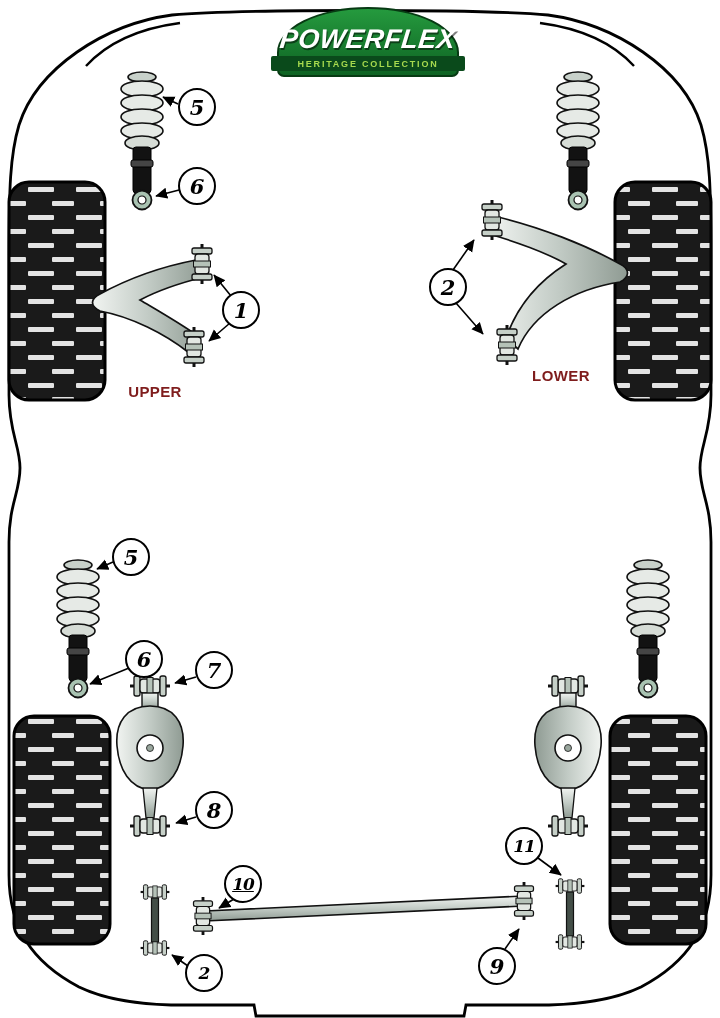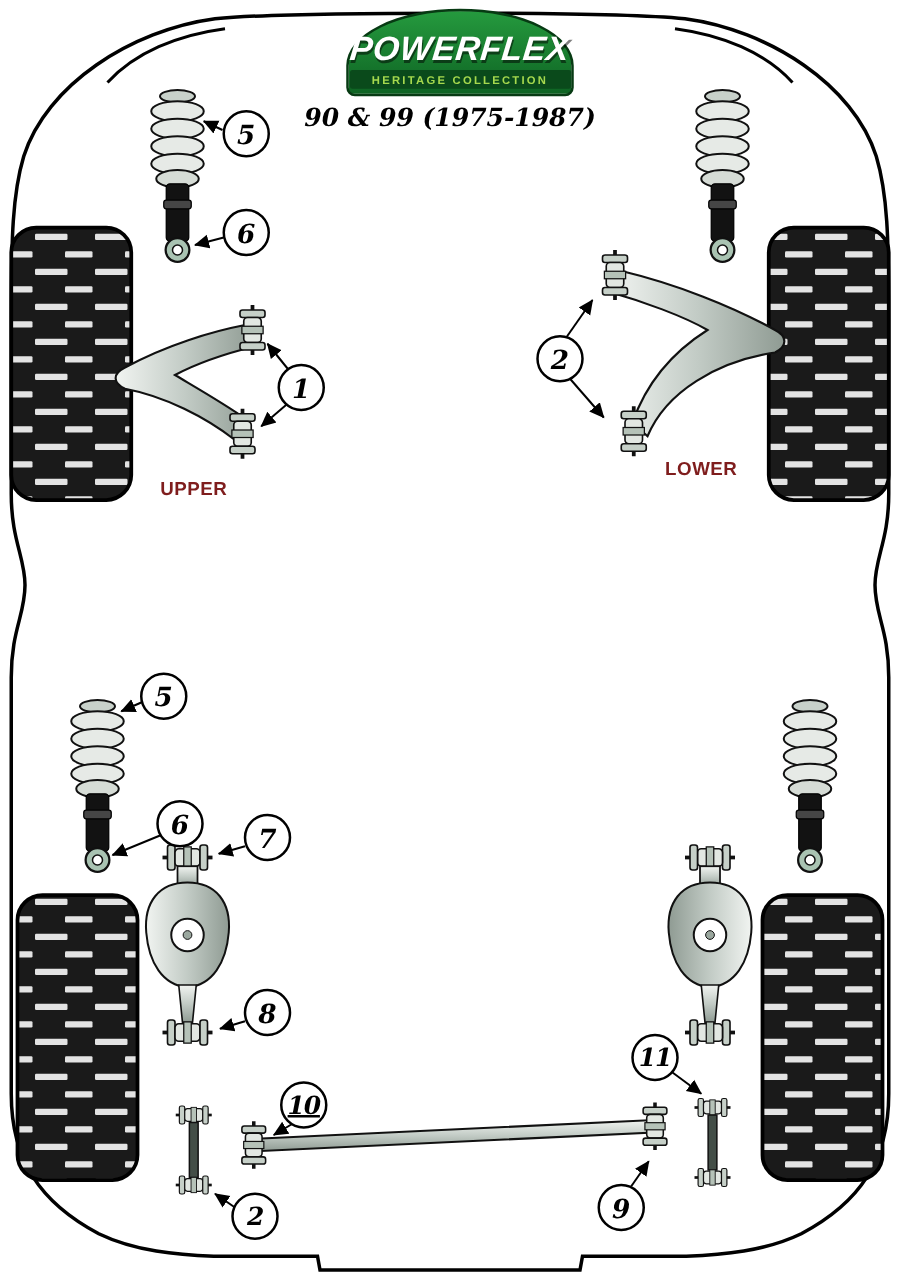--- a/index.html
+++ b/index.html
@@ -11,37 +11,37 @@
   
   .logo { position:absolute; left:277px; top:7px; width:182px; height:70px; z-index:4;
           background:linear-gradient(#259a3e,#0e6323);
           border:2.5px solid #073a13;
           border-radius:92px 92px 7px 7px / 46px 46px 7px 7px;
           display:flex; flex-direction:column; align-items:center; justify-content:flex-end;
           padding-bottom:4px; }
   .logo-brand { color:#fff; font:italic 800 27px "Liberation Sans", sans-serif;
                 letter-spacing:.5px; transform:skewX(-6deg);
                 text-shadow:1px 2px 0 rgba(0,0,0,.5); line-height:1; margin-bottom:3px; }
-  .logo-bar { width:177px; background:#0a4a1b; color:#a6d94e; text-align:center;
+  .logo-bar { width:194px; background:#0a4a1b; color:#a6d94e; text-align:center;
               font:700 9px "Liberation Sans", sans-serif; letter-spacing:1.8px;
               padding:3px 0 2px 0; border-radius:2px; }
 
   .title { position:absolute; left:0; top:82px; width:720px; text-align:center;
            font:italic 700 20px "DejaVu Serif", serif; color:#000; z-index:4; }
 
   .arm-label { position:absolute; font:700 15px "Liberation Sans", sans-serif;
                letter-spacing:.4px; color:#7f1d1d; z-index:4; text-align:center; width:90px; }
   .arm-label.upper { left:110px; top:383px; }
   .arm-label.lower { left:516px; top:367px; }
 
   .callout { position:absolute; width:38px; height:38px; border:2.5px solid #000;
              border-radius:50%; background:#fff; display:flex; align-items:center;
              justify-content:center; font:italic 700 21px "DejaVu Serif", serif;
              color:#000; z-index:5; }
-  .callout.wide { font-size:20px; letter-spacing:-1px; }
+  .callout.wide { font-size:17px; letter-spacing:-1px; }
 </style>
 </head>
 <body>
 
 <div class="stage">
 
   <svg class="art" viewBox="0 0 720 1018" xmlns="http://www.w3.org/2000/svg">
     <defs>
       <pattern id="tread" width="48" height="28" patternUnits="userSpaceOnUse">
         <rect width="48" height="28" fill="#1a1a1a"></rect>
@@ -171,21 +171,20 @@
       <line x1="505" y1="949" x2="519" y2="929" marker-end="url(#arw)"></line>
       <line x1="188" y1="966" x2="172" y2="955" marker-end="url(#arw)"></line>
     </g>
   </svg>
 
   <div class="logo">
     <div class="logo-brand">POWERFLEX</div>
     <div class="logo-bar">HERITAGE COLLECTION</div>
   </div>
 
-  <div class="title">90 &amp; 99 (1975-1987)</div>
 
   <div class="arm-label upper">UPPER</div>
   <div class="arm-label lower">LOWER</div>
 
   <div class="callout" style="left:178px; top:88px;">5</div>
   <div class="callout" style="left:178px; top:167px;">6</div>
   <div class="callout" style="left:222px; top:291px;">1</div>
   <div class="callout" style="left:429px; top:268px;">2</div>
   <div class="callout" style="left:112px; top:538px;">5</div>
   <div class="callout" style="left:125px; top:640px;">6</div>

